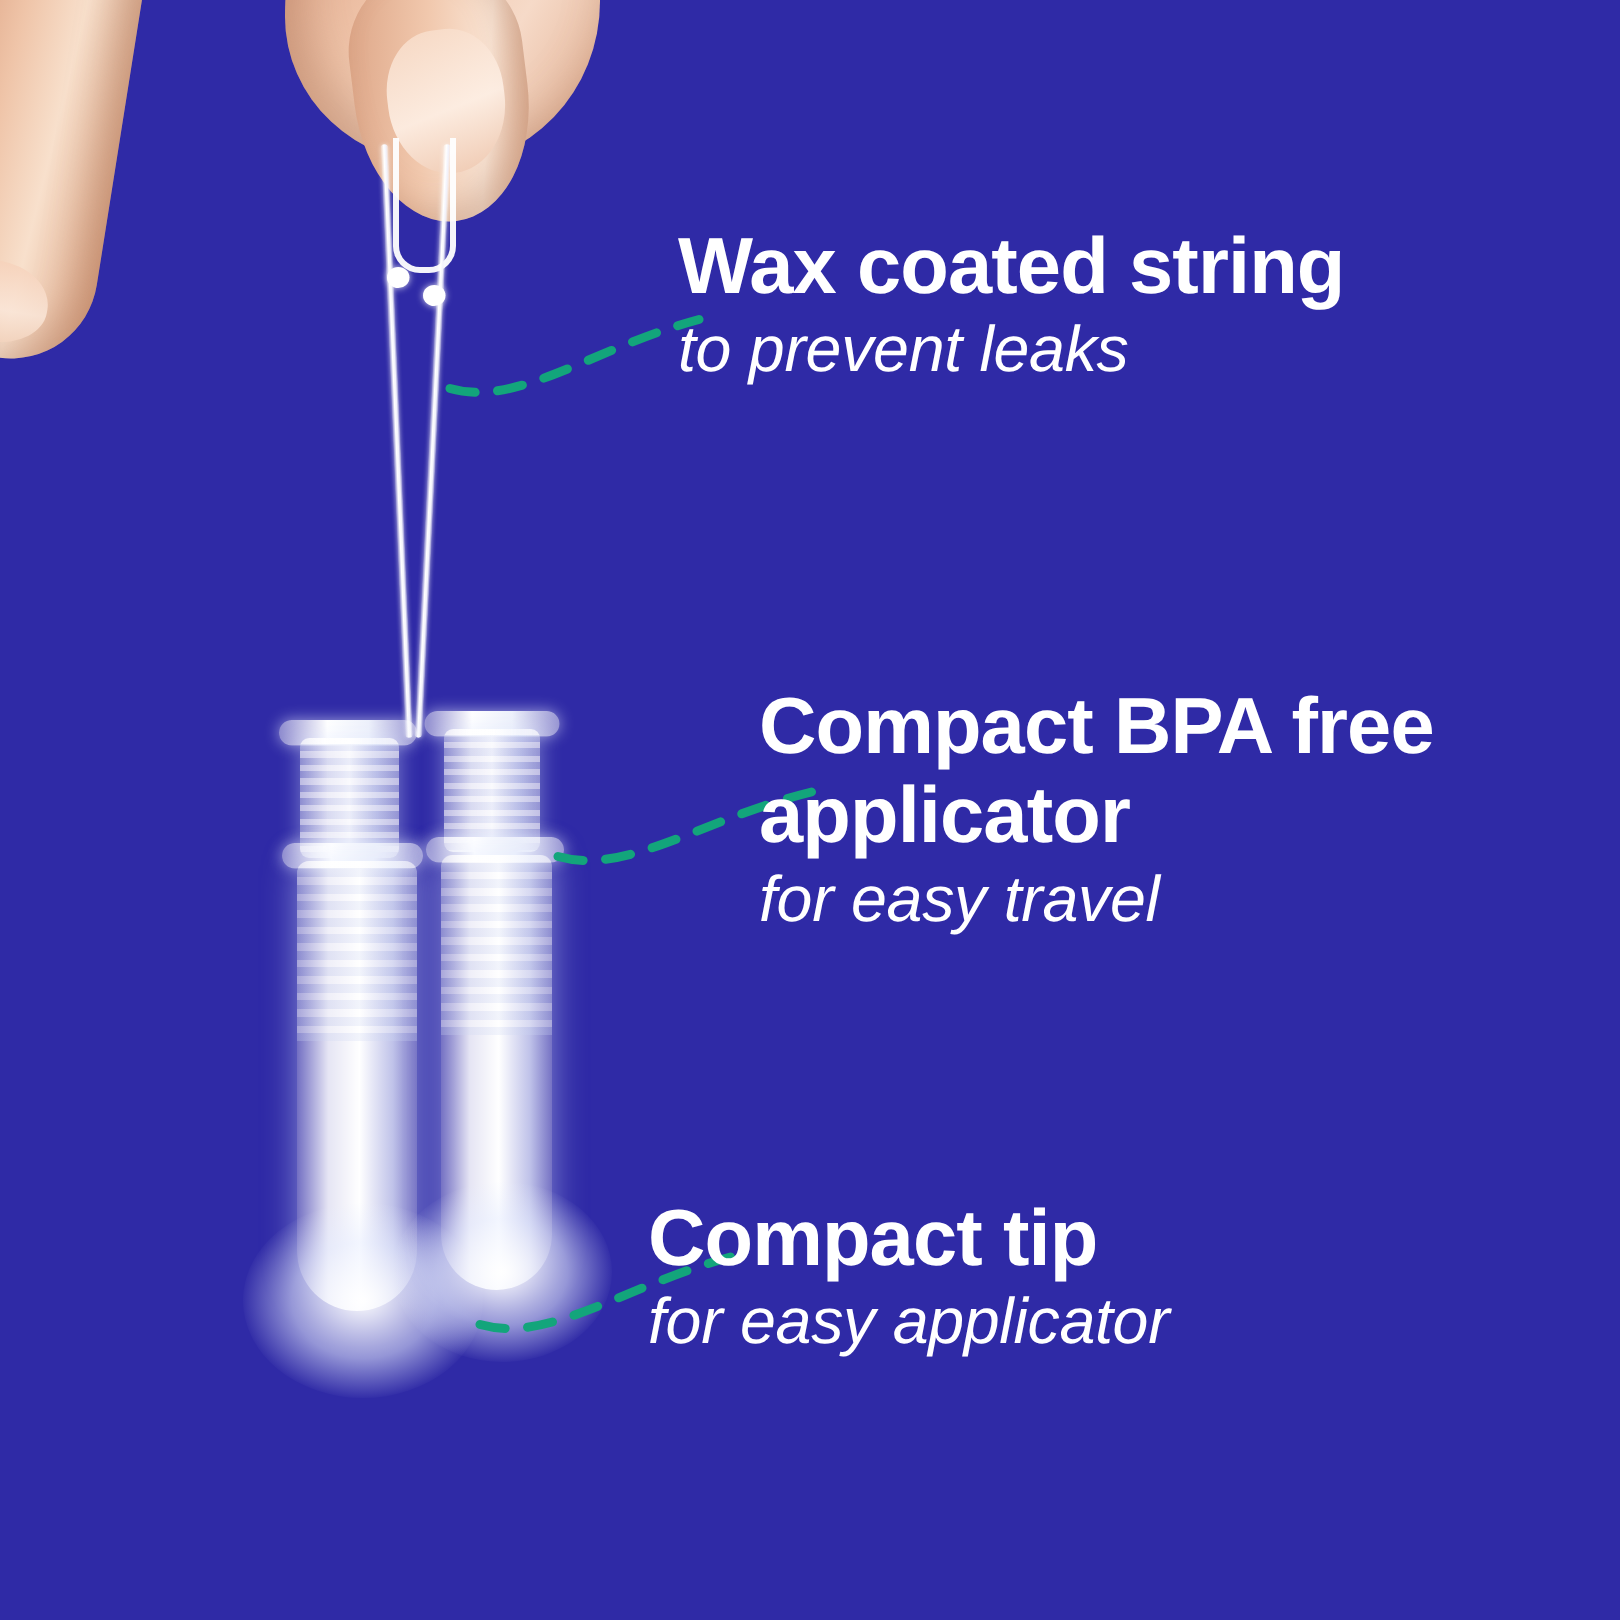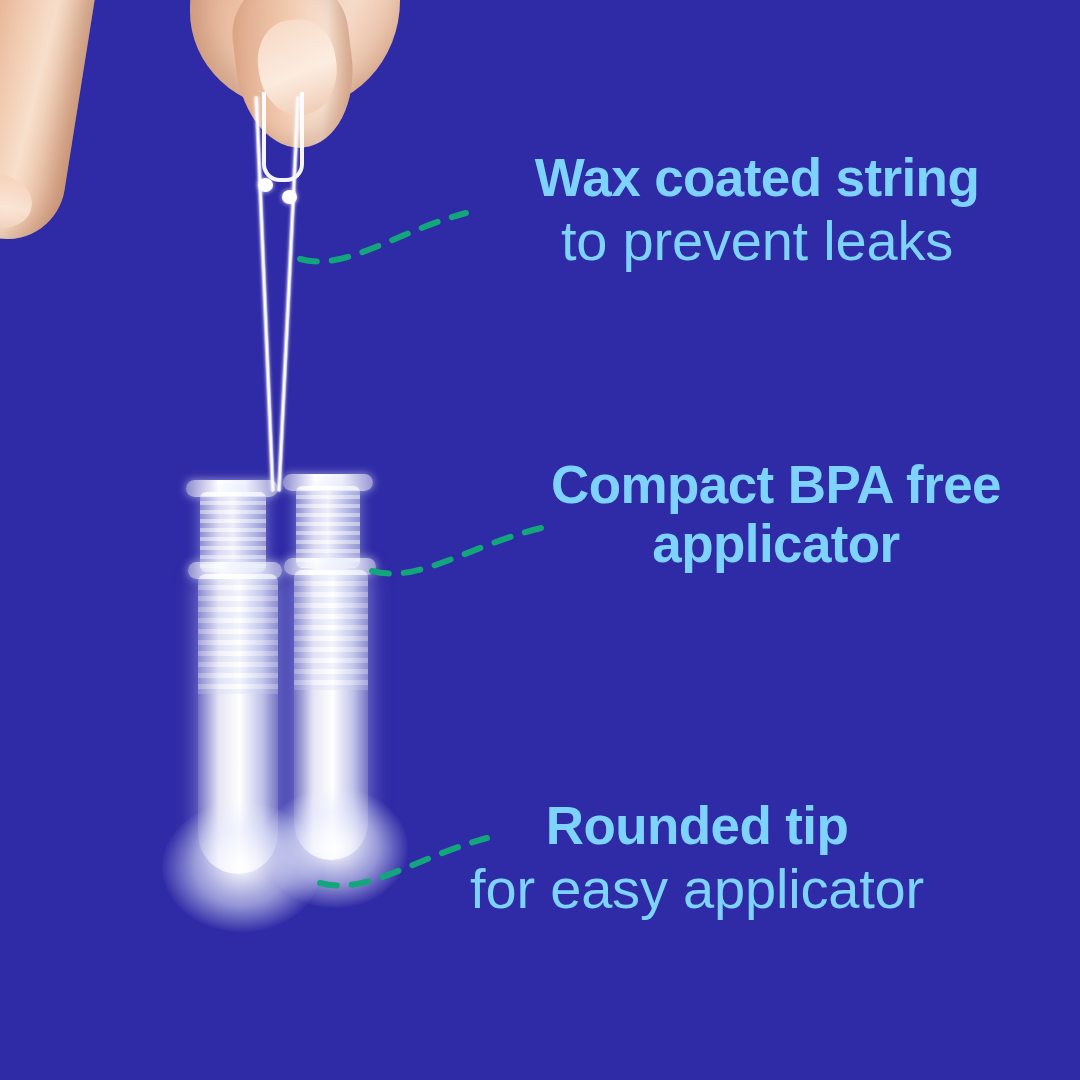--- a/index.html
+++ b/index.html
@@ -151,31 +151,32 @@
   .tip-glow {
     position: absolute;
     border-radius: 50%;
     background: radial-gradient(ellipse at center, rgba(255,255,255,.95) 0%, rgba(232,238,255,.55) 42%, rgba(120,130,220,0) 72%);
   }
 
   
   .leader { position: absolute; overflow: visible; }
 
   
-  .annotation { position: absolute; text-align: center; color: #7dd3fc; }
+  .annotation { position: absolute; text-align: left; color: #ffffff; }
   .anno-title {
     font-weight: bold;
     font-size: 53px;
     line-height: 1.12;
     letter-spacing: -0.6px;
     white-space: nowrap;
   }
   .anno-title.wrap { white-space: normal; margin-top: 15px; }
   .anno-sub {
-    font-size: 56px;
+    font-style: italic;
+    font-size: 43px;
     line-height: 1.16;
     letter-spacing: -0.2px;
     white-space: nowrap;
     margin-top: 2px;
   }
 </style>
 </head>
 <body style="background: rgb(47, 42, 166);">
 
 <div id="stage" style="background: rgb(47, 42, 166);">
@@ -228,20 +229,21 @@
     <path d="M 320 883 C 366 896, 414 858, 487 838" fill="none" stroke="#13A57B" stroke-width="6" stroke-linecap="round" stroke-dasharray="17 15"></path>
   </svg>
 
   <div class="annotation" style="left:452px; top:148px; width:610px;">
     <div class="anno-title">Wax coated string</div>
     <div class="anno-sub">to prevent leaks</div>
   </div>
 
   <div class="annotation" style="left:506px; top:440px; width:540px;">
     <div class="anno-title wrap">Compact BPA free applicator</div>
+    <div class="anno-sub">for easy travel</div>
   </div>
 
   <div class="annotation" style="left:432px; top:796px; width:530px;">
-    <div class="anno-title">Rounded tip</div>
+    <div class="anno-title">Compact tip</div>
     <div class="anno-sub">for easy applicator</div>
   </div>
 
 </div>
 
 </body></html>

